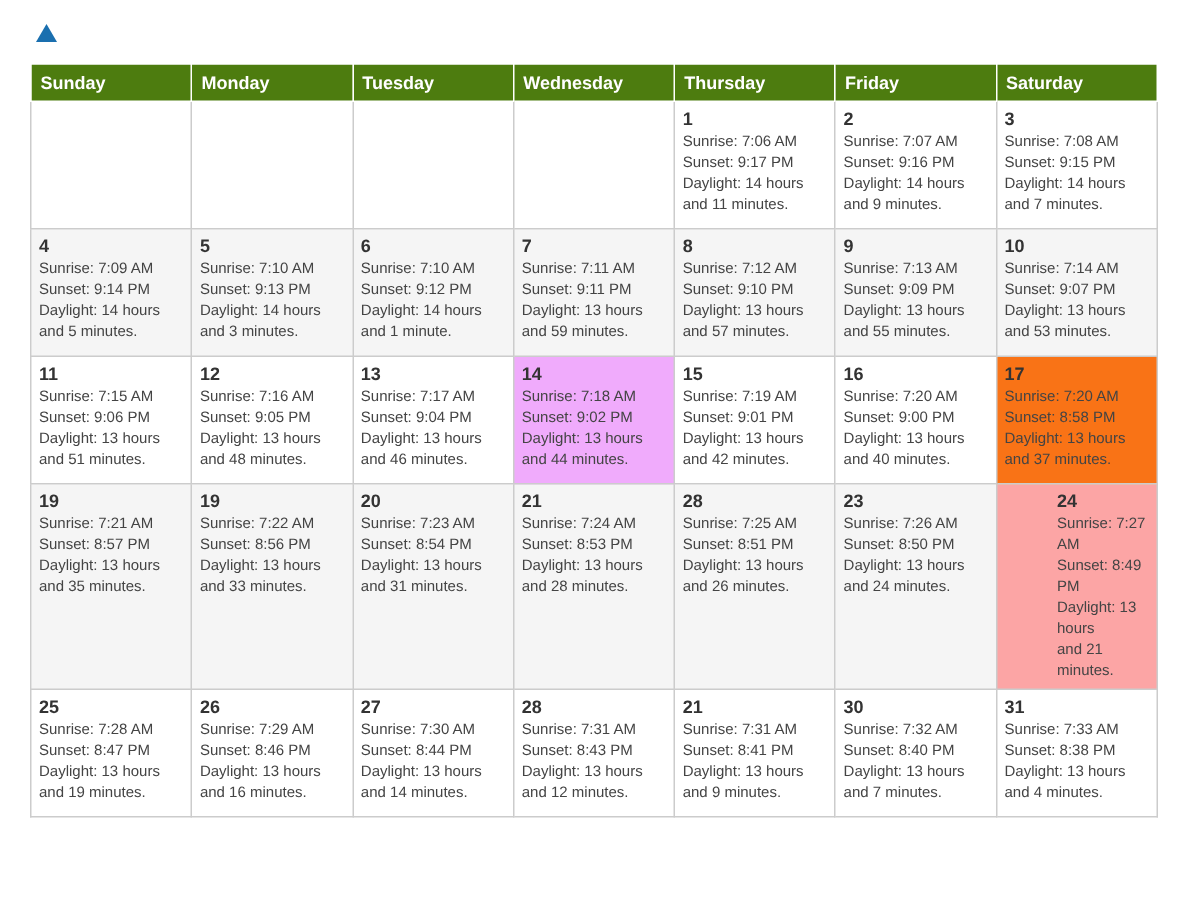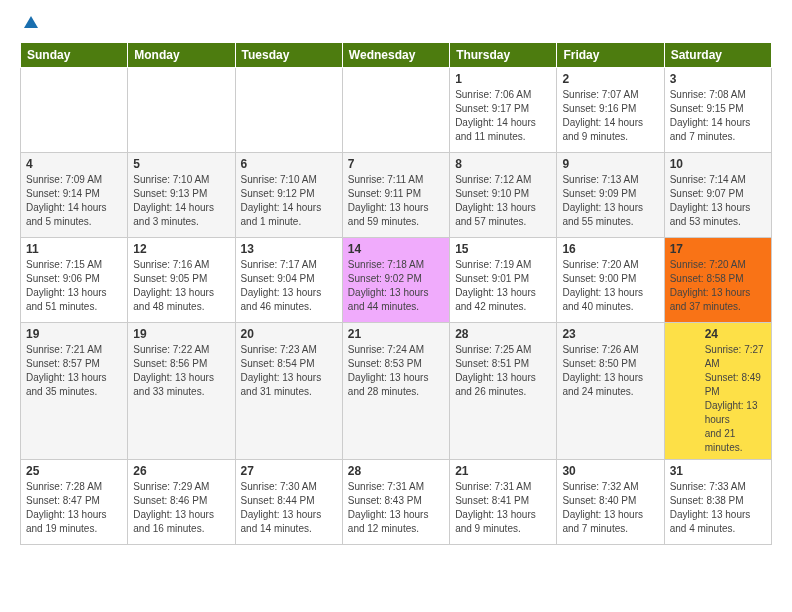--- a/index.html
+++ b/index.html
@@ -221,21 +221,21 @@
           <div class="day-info">Sunrise: 7:24 AM<br>Sunset: 8:53 PM<br>Daylight: 13 hours<br>and 28 minutes.</div>
         </td>
         <td style="background: rgb(245, 245, 245);">
           <div class="day-number">28</div>
           <div class="day-info">Sunrise: 7:25 AM<br>Sunset: 8:51 PM<br>Daylight: 13 hours<br>and 26 minutes.</div>
         </td>
         <td style="background: rgb(245, 245, 245);">
           <div class="day-number">23</div>
           <div class="day-info">Sunrise: 7:26 AM<br>Sunset: 8:50 PM<br>Daylight: 13 hours<br>and 24 minutes.</div>
         </td>
-        <td style="background: #fde047; padding-left: 40px;">
+        <td style="background: #fca5a5; padding-left: 40px;">
           <div class="day-number">24</div>
           <div class="day-info">Sunrise: 7:27 AM<br>Sunset: 8:49 PM<br>Daylight: 13 hours<br>and 21 minutes.</div>
         </td>
       </tr>
       <tr>
         <td style="background: rgb(255, 255, 255);">
           <div class="day-number">25</div>
           <div class="day-info">Sunrise: 7:28 AM<br>Sunset: 8:47 PM<br>Daylight: 13 hours<br>and 19 minutes.</div>
         </td>
         <td style="background: rgb(255, 255, 255);">

